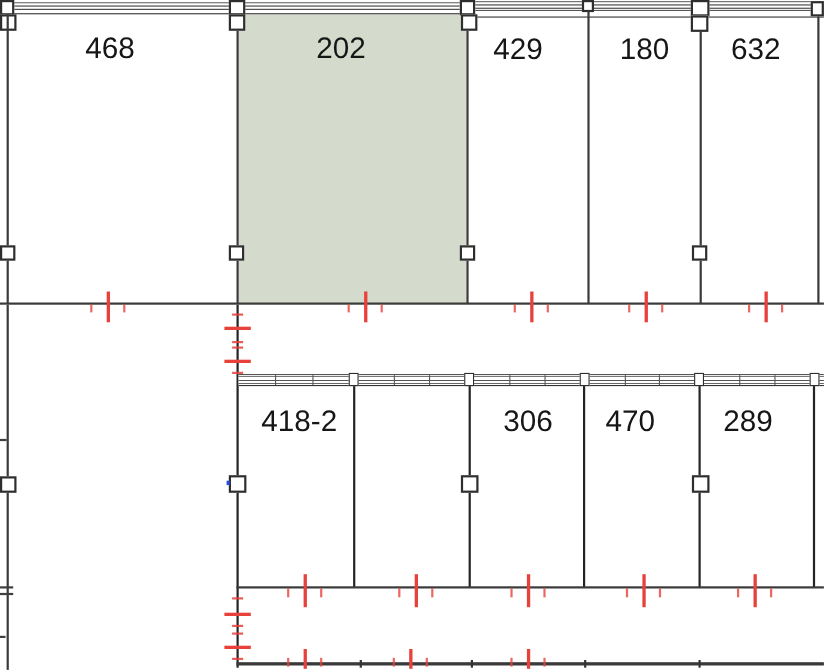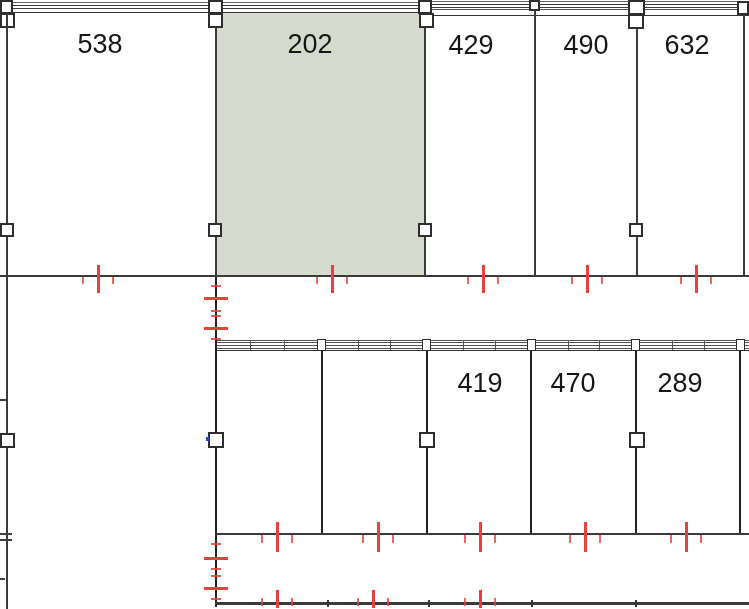--- a/index.html
+++ b/index.html
@@ -94,26 +94,27 @@
   <div class="abs wall-dark" style="left:739px;top:350px;width:2px;height:184px;"></div>
 
   <div class="abs sq" style="left:208px;top:432px;width:16px;height:16px;"></div>
   <div class="abs sq" style="left:419px;top:432px;width:16px;height:16px;"></div>
   <div class="abs sq" style="left:629px;top:432px;width:16px;height:16px;"></div>
   <div class="abs" id="blue-mark" style="left: 206px; top: 437px; width: 3px; height: 4px; background: rgb(43, 75, 215);"></div>
 
   <div class="abs hline" style="left:215px;top:533px;width:534px;height:2px;"></div>
   <div class="abs hline" style="left:215px;top:602px;width:534px;height:2.5px;"></div>
 
-  <span class="room-label" style="left:100px;top:44px;">538</span>
+  <span class="room-label" style="left:100px;top:44px;">468</span>
   <span class="room-label" style="left:310px;top:44px;">202</span>
   <span class="room-label" style="left:471px;top:45px;">429</span>
-  <span class="room-label" style="left:586px;top:45px;">490</span>
+  <span class="room-label" style="left:586px;top:45px;">180</span>
   <span class="room-label" style="left:687px;top:45px;">632</span>
-  <span class="room-label" style="left:480px;top:383px;">419</span>
+  <span class="room-label" style="left:272px;top:383px;">418-2</span>
+  <span class="room-label" style="left:480px;top:383px;">306</span>
   <span class="room-label" style="left:573px;top:383px;">470</span>
   <span class="room-label" style="left:680px;top:383px;">289</span>
 
 <div class="abs" style="left: 82px; top: 277px; width: 2px; height: 7px; background: rgb(232, 64, 58); opacity: 0.8;"></div>
     <div class="abs" style="left: 97px; top: 265px; width: 2.5px; height: 28px; background: rgb(232, 64, 58);"></div>
     <div class="abs" style="left: 112px; top: 277px; width: 2px; height: 7px; background: rgb(232, 64, 58); opacity: 0.8;"></div>
     <div class="abs" style="left: 316px; top: 277px; width: 2px; height: 7px; background: rgb(232, 64, 58); opacity: 0.8;"></div>
     <div class="abs" style="left: 331px; top: 265px; width: 2.5px; height: 28px; background: rgb(232, 64, 58);"></div>
     <div class="abs" style="left: 346px; top: 277px; width: 2px; height: 7px; background: rgb(232, 64, 58); opacity: 0.8;"></div>
     <div class="abs" style="left: 467px; top: 277px; width: 2px; height: 7px; background: rgb(232, 64, 58); opacity: 0.8;"></div>

